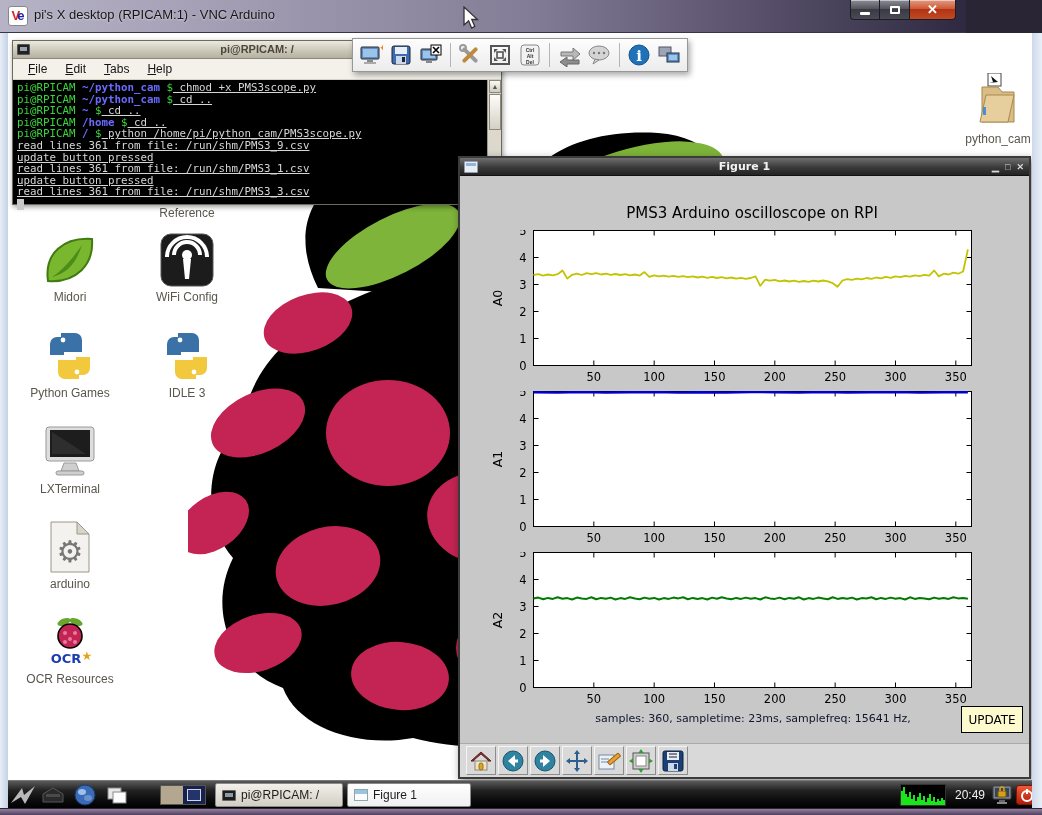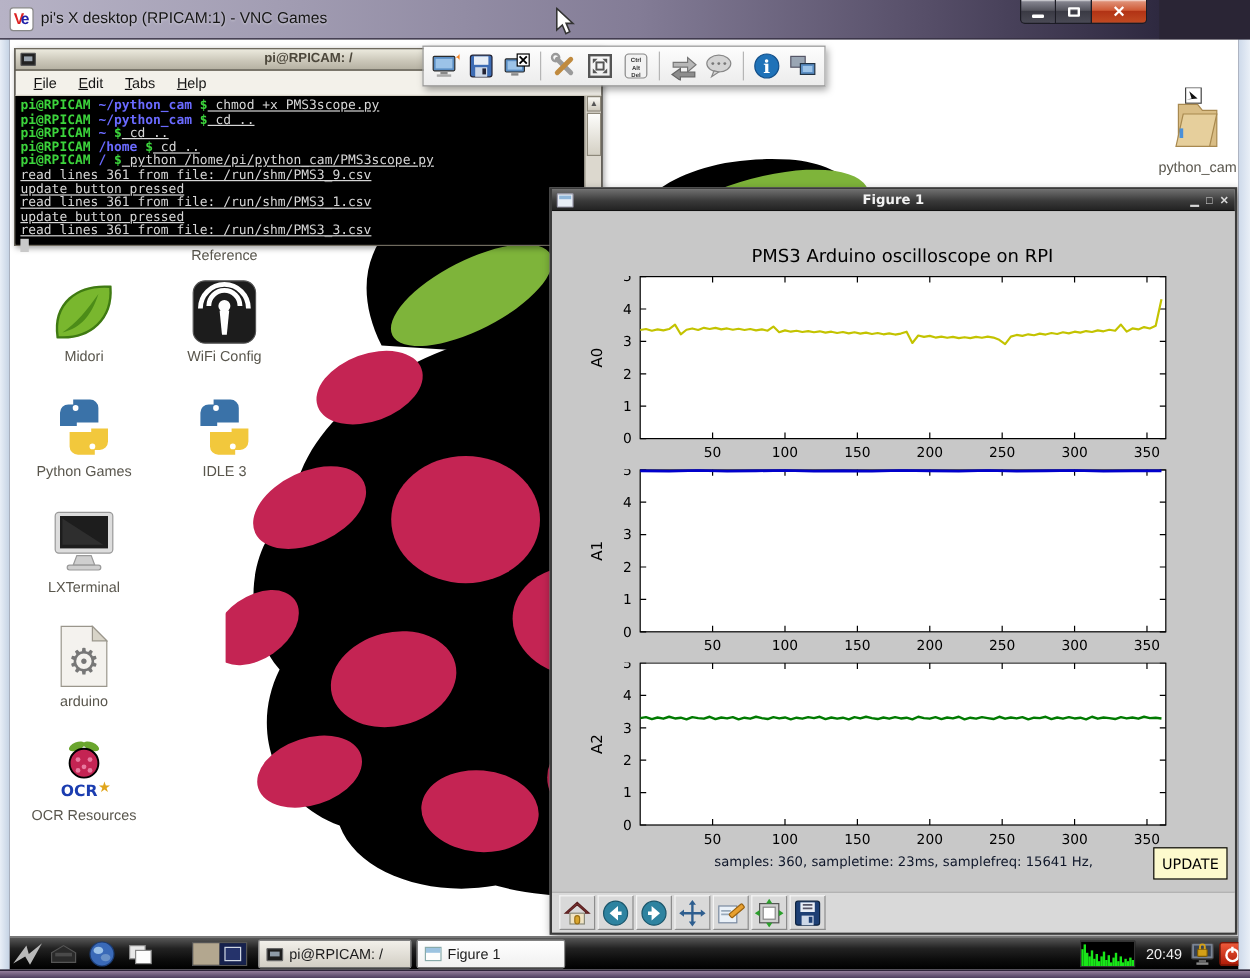--- a/index.html
+++ b/index.html
@@ -54,21 +54,21 @@
   .t-winicon { position:absolute; left:4px; top:3px; width:13px; height:11px; background:#222;
     border:1px solid #555; border-radius:1px; }
   .t-winicon:after { content:""; position:absolute; left:2px; top:2px; width:7px; height:4px; background:#9aa4ae; }
   .t-menubar { height:21px; background:#f3f1ea; border-bottom:1px solid #d6d2c6;
     font-size:12px; color:#141414; display:flex; align-items:center; padding-left:6px; }
   .t-menubar span { display:inline-block; padding:0 9px; }
   .t-menubar span::first-letter { text-decoration:underline; }
   .t-body { position:relative; height:123px; background:#000; }
   .t-lines { position:absolute; left:4px; top:2px; right:16px; bottom:0;
     font-family:"DejaVu Sans Mono", monospace; font-size:10.8px; line-height:11.6px; white-space:pre; }
-  .seg-prompt { color:#3cd43c; font-weight:bold; }
+  .seg-prompt { color:#3cd43c; font-weight:normal; }
   .seg-path { color:#6a6aff; font-weight:bold; }
   .seg-text { color:#d6d6d6;text-decoration:underline; }
   .t-cursor { display:inline-block; width:7px; height:11px; background:#c9c9c9; vertical-align:text-bottom; }
   .t-scroll { position:absolute; right:0; top:0; width:14px; height:123px; background:#dcd8ce; border-left:1px solid #a09b8d; }
   .t-sb { position:absolute; left:1px; width:12px; height:13px; background:linear-gradient(#fbfaf6,#cfcbbe);
     border:1px solid #8d887a; font-size:7px; color:#555; text-align:center; line-height:11px; }
   .t-sb.up { top:0; } .t-sb.dn { bottom:0; }
   .t-thumb { position:absolute; left:1px; top:14px; width:12px; height:36px;
     background:linear-gradient(#fdfdfb,#d4d0c4); border:1px solid #8d887a; }
 
@@ -132,21 +132,21 @@
 
   .cursor { position:absolute; left:462px; top:6px; z-index:12; }
 </style>
 </head>
 <body>
 
 <div class="stage">
 
   <div class="vnc-titlebar">
     <div class="vnc-logo"><span class="v">V</span><span class="e">e</span></div>
-    <span class="vnc-title">pi's X desktop (RPICAM:1) - VNC Games</span>
+    <span class="vnc-title">pi's X desktop (RPICAM:1) - VNC Arduino</span>
     <div class="win-buttons">
       <div class="wb min">
           <span class="bar"></span>
         </div>
       <div class="wb max">
           <span class="box"></span>
         </div>
       <div class="wb close">✕</div>
     </div>
   </div>

